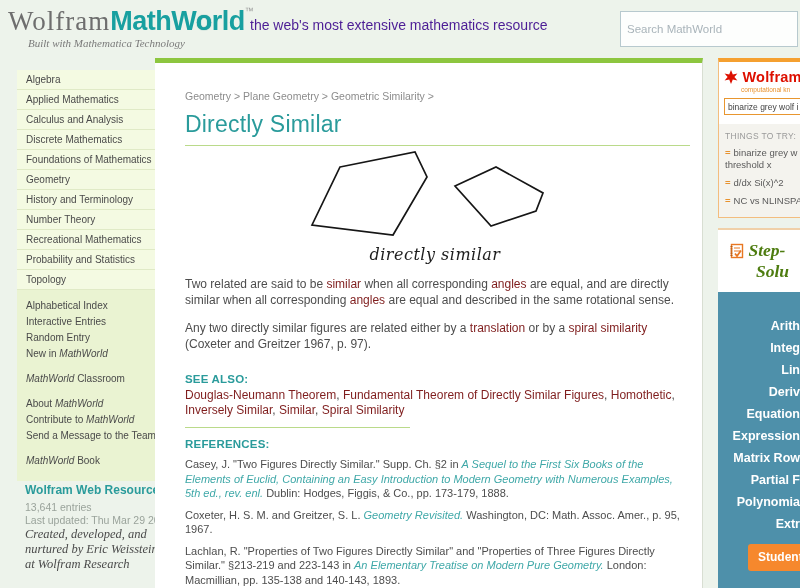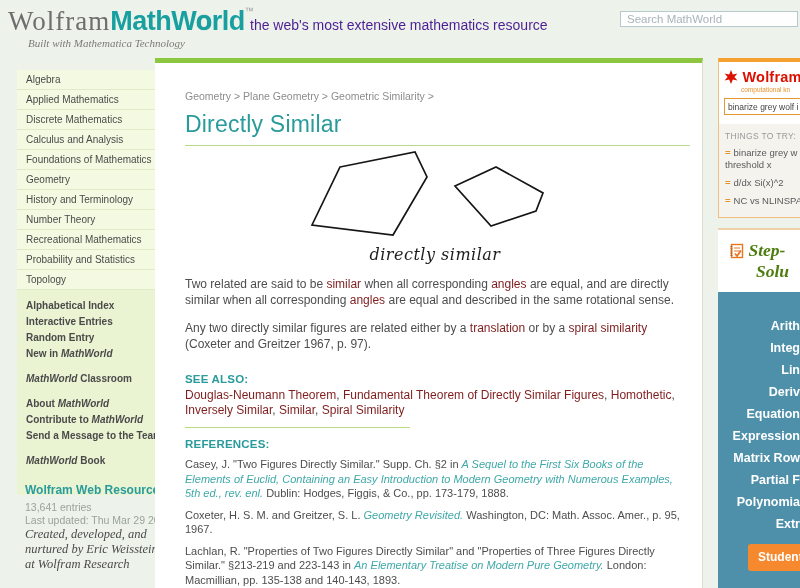--- a/index.html
+++ b/index.html
@@ -11,30 +11,30 @@
     color:#4d4d4d;
   }
   
   .logo { position:absolute; left:8px; top:6px; white-space:nowrap; }
   .logo .wolf { font-family:"Liberation Serif", serif; font-size:27px; color:#6e6e6e; letter-spacing:1px; }
   .logo .mw   { font-size:27px; font-weight:bold; color:#18a0a0; letter-spacing:-0.5px; }
   .logo .globe{ color:#18a0a0; text-shadow:0 0 1px #0e7d7d; }
   .logo .tm   { font-size:9px; color:#9a9a9a; vertical-align:top; }
   .logo-sub { position:absolute; left:28px; top:37px; font-family:"Liberation Serif", serif; font-style:italic; font-size:11px; color:#7a7a7a; }
   .tagline { position:absolute; left:250px; top:17px; font-size:14px; color:#4c1d95; }
-  .search-box { position:absolute; left:620px; top:11px; width:178px; height:16px;
+  .search-box { position:absolute; left:620px; top:11px; width:178px; height:36px;
     border:1px solid #b7c9ce; background:#fdfefd; font-size:11.5px; color:#555; padding:0 6px;
     font-family:"Liberation Sans", sans-serif; outline:none; }
   .search-box::placeholder { color:#a9b4ba; }
 
   
   .sidebar { position:absolute; left:17px; top:70px; width:138px; }
   .cats { background:#f4fae2; }
   .cat-item { font-size:10px; color:#4a4a4a; padding:4px 8px 4px 9px; border-bottom:1px solid #e0eac6; white-space:nowrap; cursor:pointer; }
-  .navs { background:#eaf3d2; padding:5px 0 27px;font-weight:bold; }
+  .navs { background:#eaf3d2; padding:5px 0 13px; }
   .nav-group { margin-top:9px; }
   .nav-group:first-child { margin-top:2px; }
   .nav-item { font-size:10px; color:#4a4a4a; padding:2.5px 8px 2.5px 9px; white-space:nowrap; cursor:pointer; }
   .resources-head { position:absolute; left:25px; top:483px; font-size:12px; font-weight:bold; color:#2a9b9b; white-space:nowrap; }
   .meta { position:absolute; left:25px; top:501px; font-size:10.5px; color:#9aa39b; line-height:13px; white-space:nowrap; }
   .credit { position:absolute; left:25px; top:527px; font-family:Liberation Serif, serif; font-style:italic; font-size:12.5px; color:#4a4a4a; line-height:15px; white-space:nowrap; }
 
   
   .panel { position:absolute; left:155px; top:58px; width:548px; height:530px;
     background:#fff; border-top:5px solid #8dc63f; border-right:1px solid #d8ded2; }
@@ -88,22 +88,22 @@
   </div>
   <div class="logo-sub">Built with Mathematica Technology</div>
   <div class="tagline">the web's most extensive mathematics resource</div>
   <input class="search-box" type="text" placeholder="Search MathWorld" style="">
 </div>
 
 <div class="sidebar">
   <div class="cats">
       <div class="cat-item">Algebra</div>
       <div class="cat-item">Applied Mathematics</div>
+      <div class="cat-item">Calculus and Analysis</div>
       <div class="cat-item">Discrete Mathematics</div>
-      <div class="cat-item">Calculus and Analysis</div>
       <div class="cat-item">Foundations of Mathematics</div>
       <div class="cat-item">Geometry</div>
       <div class="cat-item">History and Terminology</div>
       <div class="cat-item">Number Theory</div>
       <div class="cat-item">Recreational Mathematics</div>
       <div class="cat-item">Probability and Statistics</div>
       <div class="cat-item">Topology</div>
     </div>
   <div class="navs">
     <div class="nav-group">

